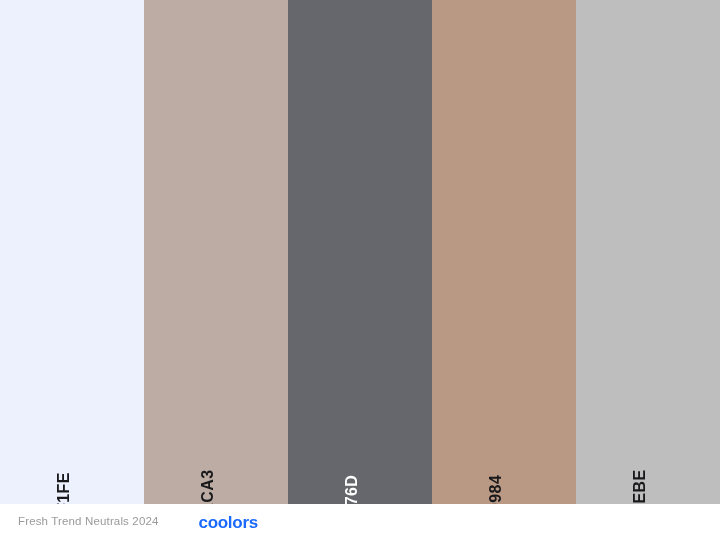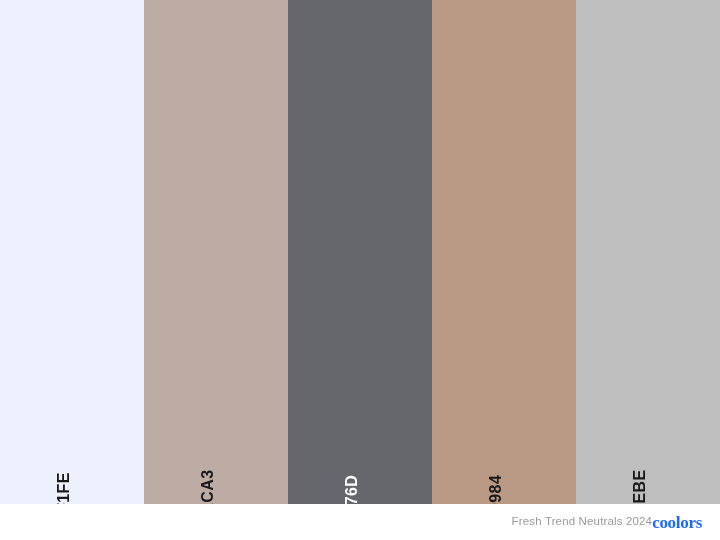--- a/index.html
+++ b/index.html
@@ -70,41 +70,42 @@
   
   #footer {
     position: absolute;
     left: 0;
     top: 504px;
     width: 720px;
     height: 36px;
     background: #ffffff;
     display: flex;
     align-items: center;
-    justify-content: flex-end;
+    justify-content: flex-start;
     padding: 0 18px;
   }
 
   #footer-caption {
     font-family: "Liberation Sans", sans-serif;
     font-size: 11.5px;
     font-weight: normal;
     color: #9a9a9a;
     letter-spacing: 0.15px;
     line-height: 1;
   }
 
   #brand-logo {
-    font-family: Liberation Serif, serif;
+    font-family: Liberation Sans, sans-serif;
     font-size: 17px;
     font-weight: bold;
     letter-spacing: -0.3px;
     line-height: 1;
     color: #1a6aff;
     text-transform: lowercase;
+    margin-left: 40px;
   }
 </style>
 </head>
 <body>
 
 <div id="palette-page" style="background-color: rgb(255, 255, 255);">
 
   <div id="swatch-strip">
 
     <div class="swatch" style="background-color: rgb(237, 241, 254);">

